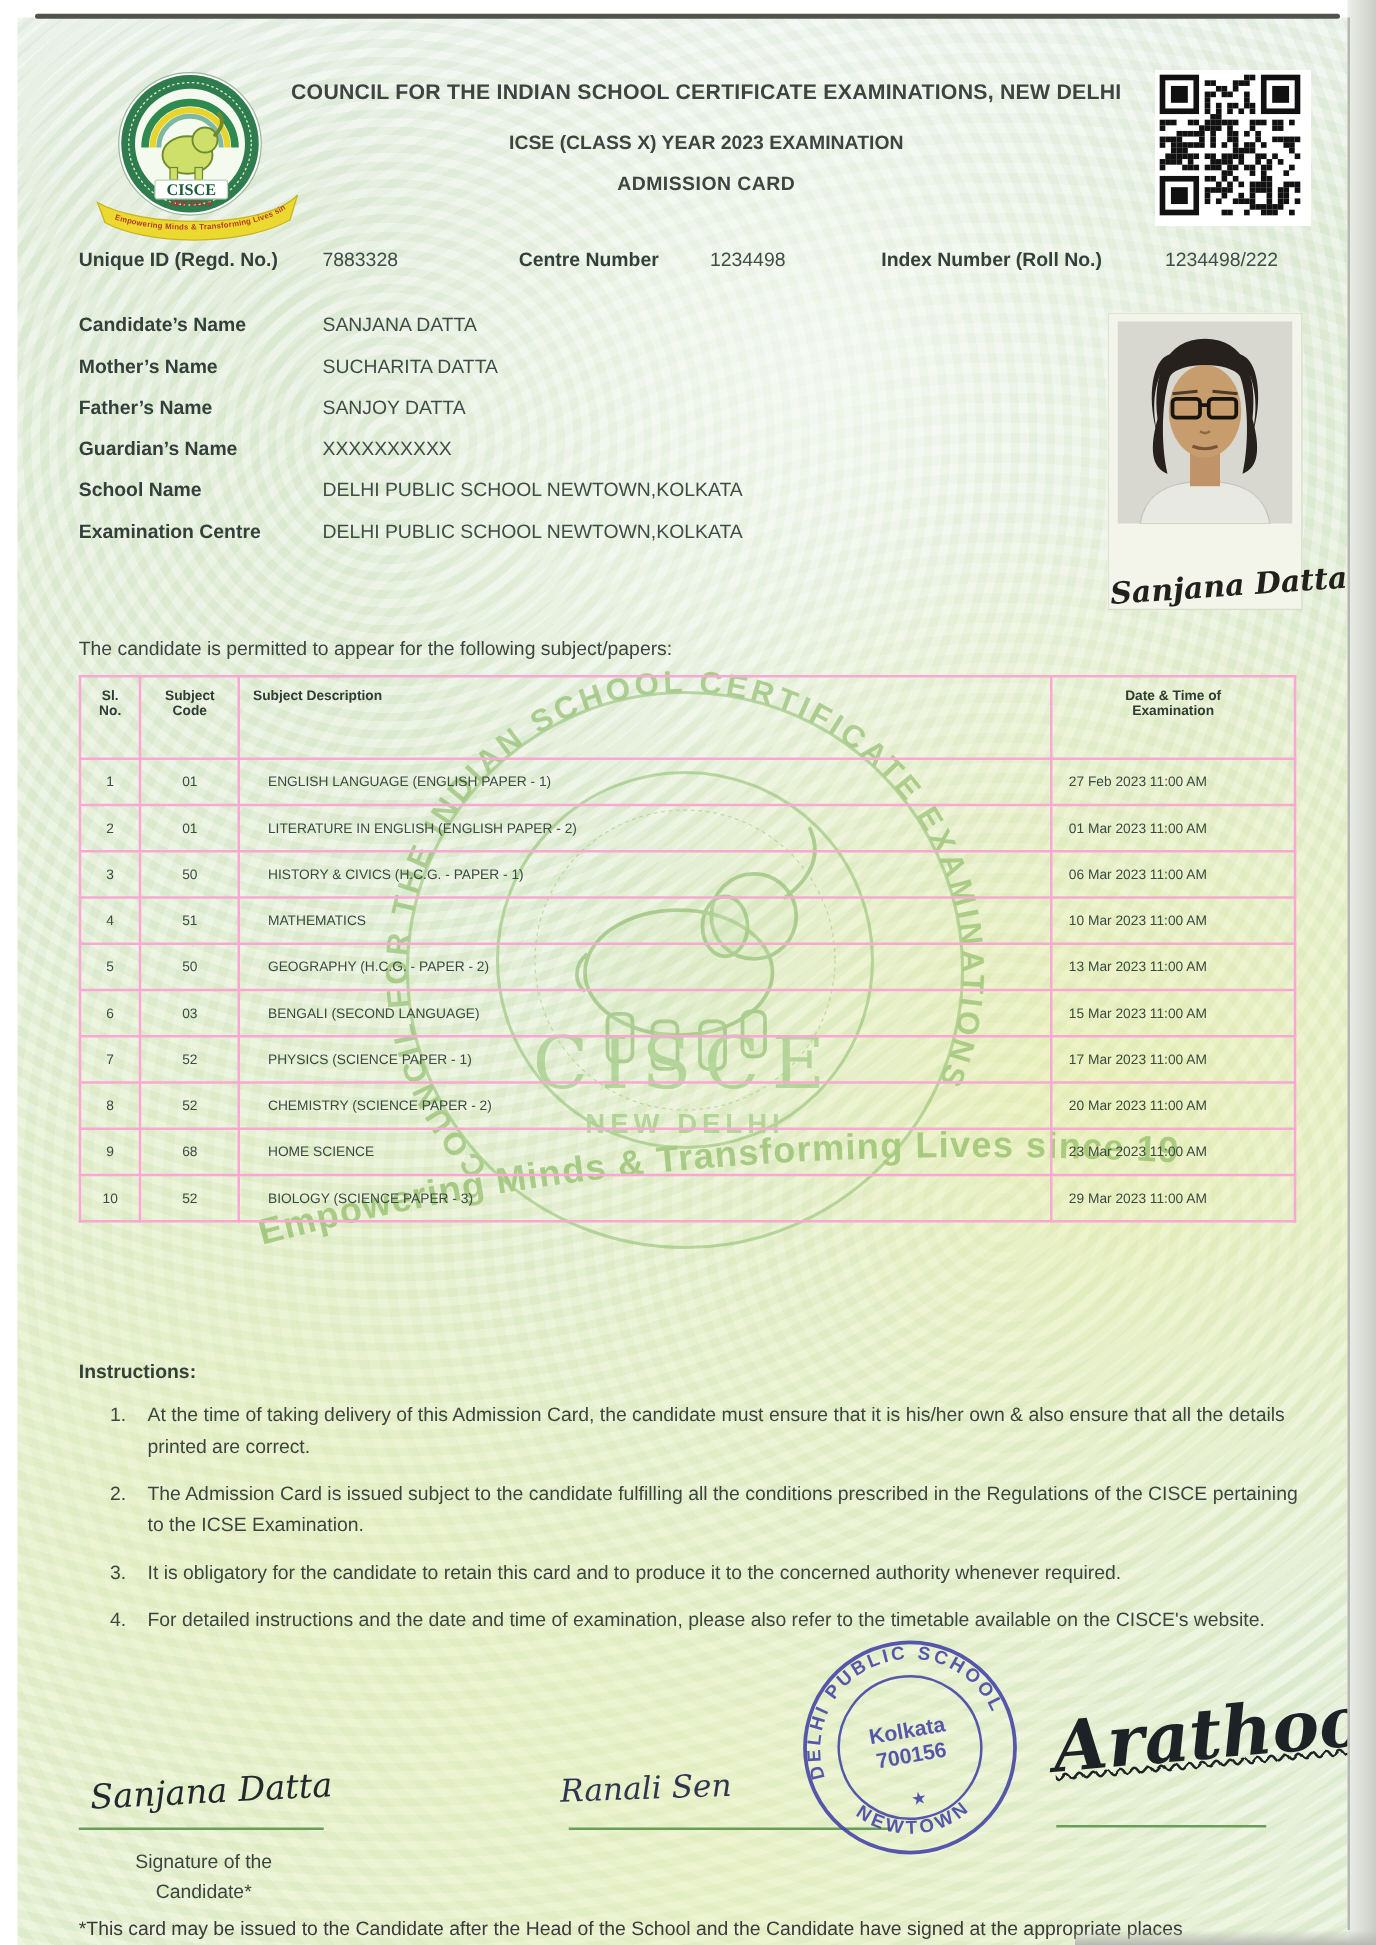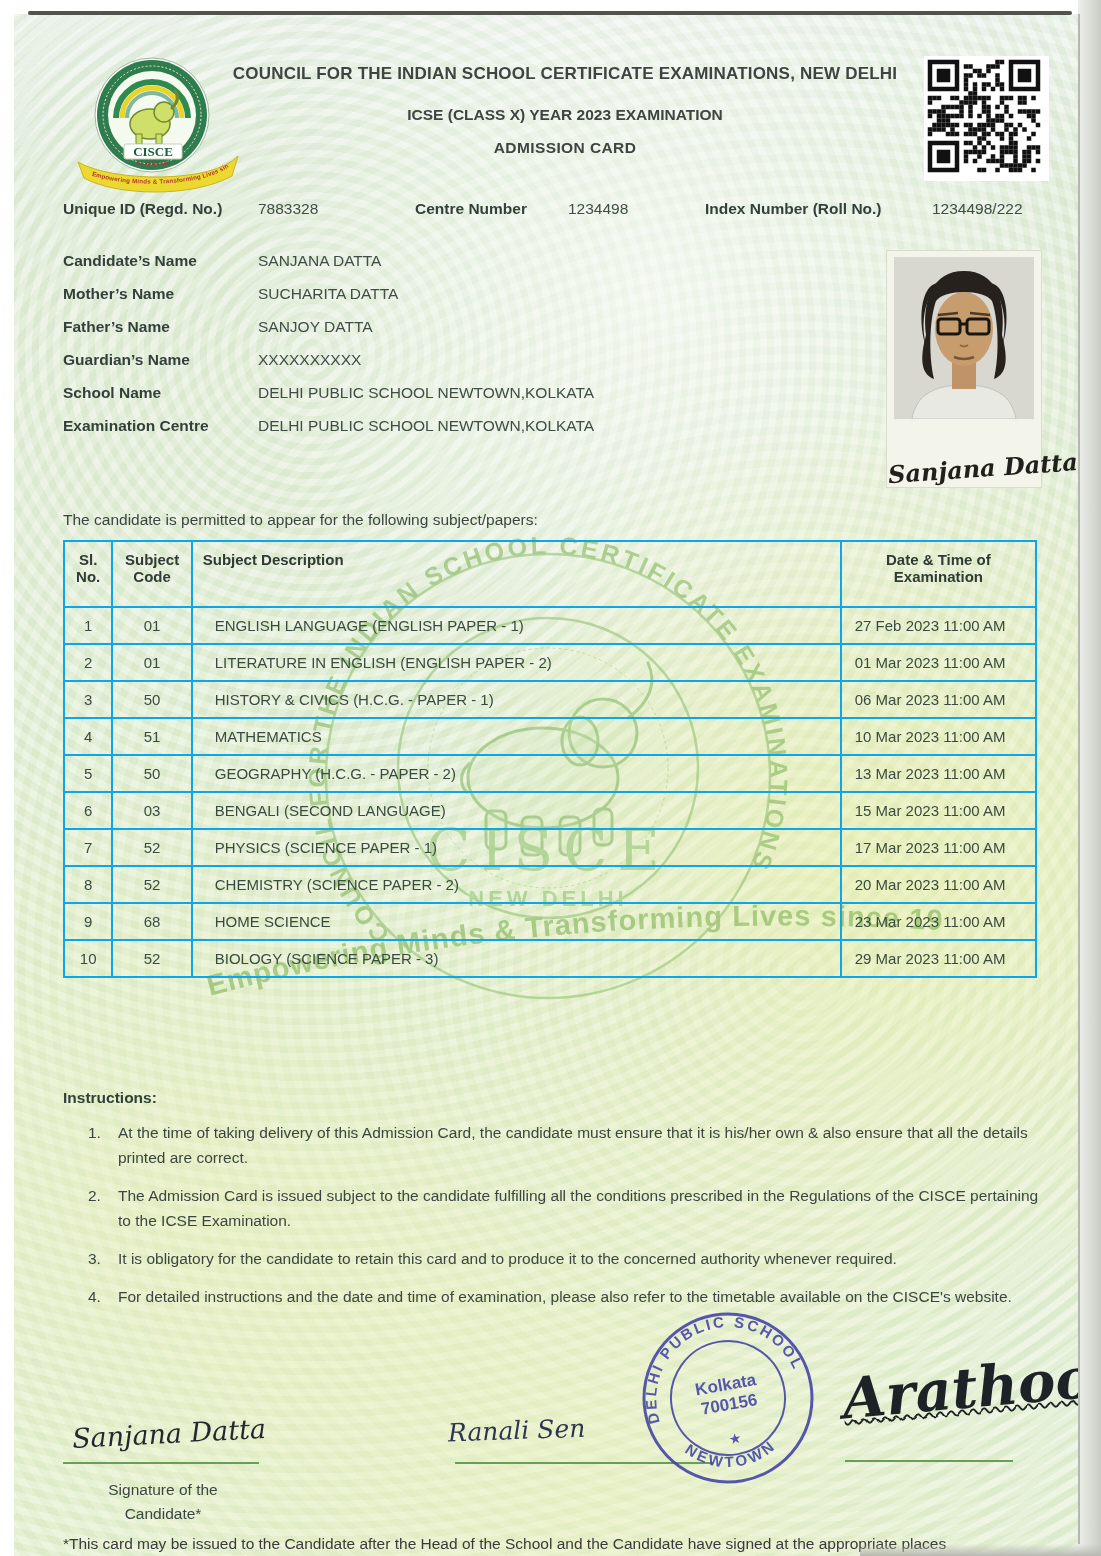--- a/index.html
+++ b/index.html
@@ -58,21 +58,21 @@
   .photo-card { left:886px; top:250px; width:156px; height:238px; background:#f3f4ea;
                 box-shadow:0 0 0 1px #d8dccb inset; z-index:2; }
   .photo-card svg { display:block; margin:7px auto 0; }
   .photo-sign { position:absolute; left:2px; bottom:4px; width:152px; text-align:center;
                 font-family:"DejaVu Serif", serif; font-style:italic; font-weight:bold;
                 font-size:24px; color:#22201d; transform:rotate(-4deg); white-space:nowrap; }
 
   
   .intro { left:63px; top:511px; font-size:15.5px; color:#3b453f; }
   table.subjects { position:absolute; left:63px; top:540px; width:974px; border-collapse:collapse; z-index:2; }
-  table.subjects th, table.subjects td { border:2px solid #0ea5e9; font-size:15px; color:#394a3f; }
+  table.subjects th, table.subjects td { border:2px solid #f9a8d4; font-size:11px; color:#394a3f; }
   table.subjects th { font-weight:bold; color:#2f3b33; vertical-align:top; padding-top:9px; white-space:pre-line; }
   table.subjects th.h0, table.subjects th.h1 { text-align:center; width:49px; }
   table.subjects th.h1 { width:80px;margin-top:44px; }
   table.subjects th.h2 { text-align:left; padding-left:10px; width:663px; }
   table.subjects th.h3 { text-align:center; width:198px; }
   table.subjects thead tr { height:66px; }
   table.subjects tbody tr { height:37px; }
   table.subjects td.c0, table.subjects td.c1 { text-align:center; }
   table.subjects td.c2 { padding-left:22px; }
   table.subjects td.c3 { padding-left:13px; }

